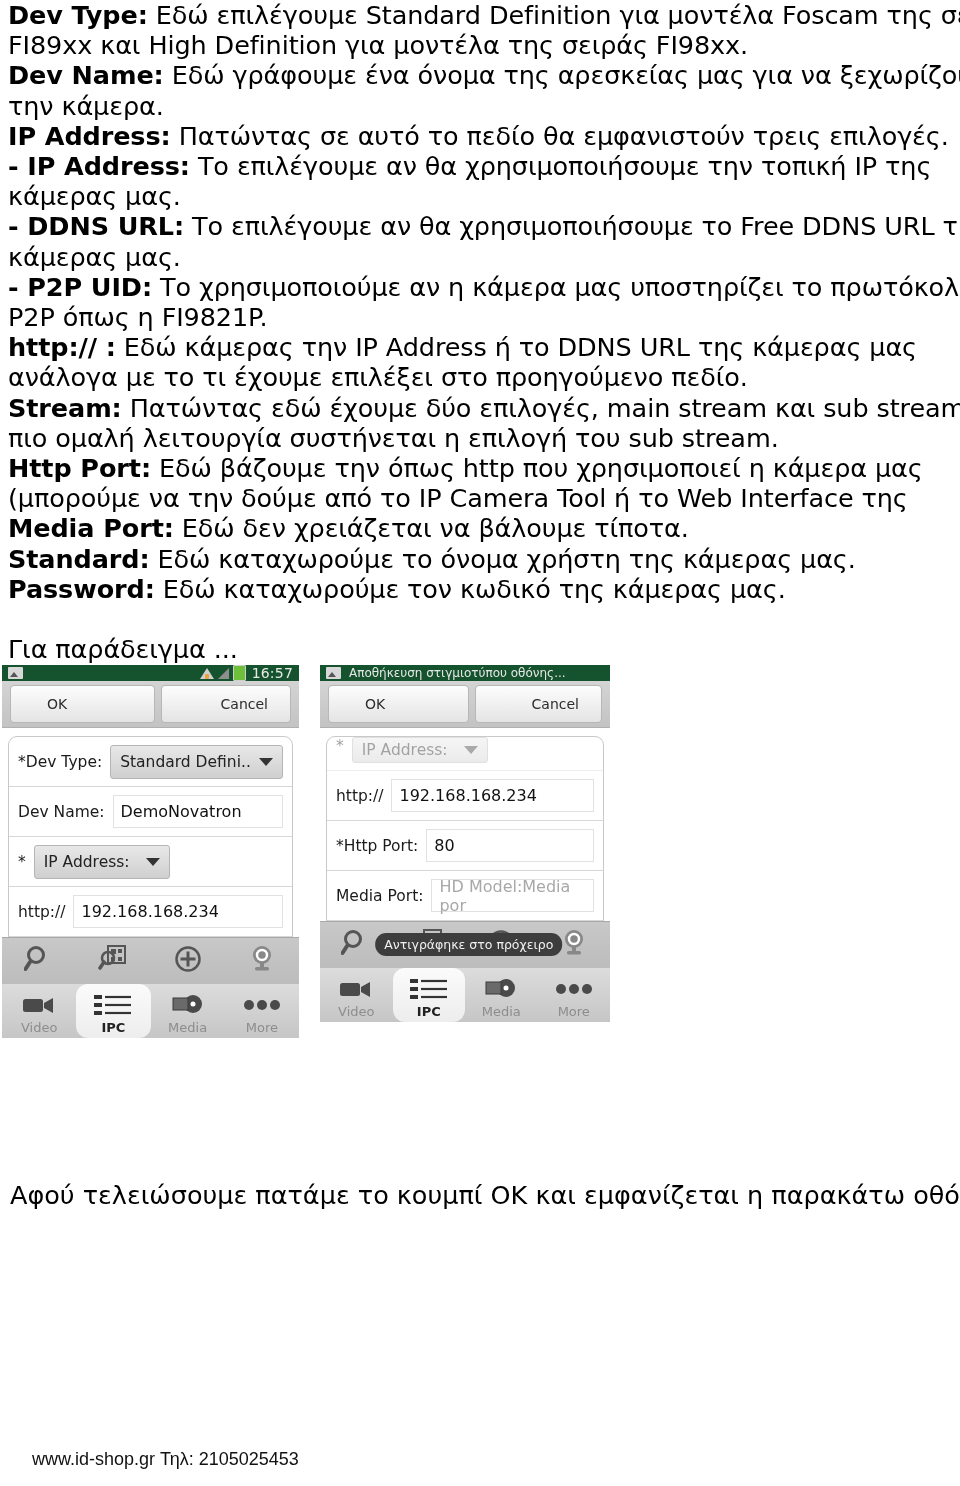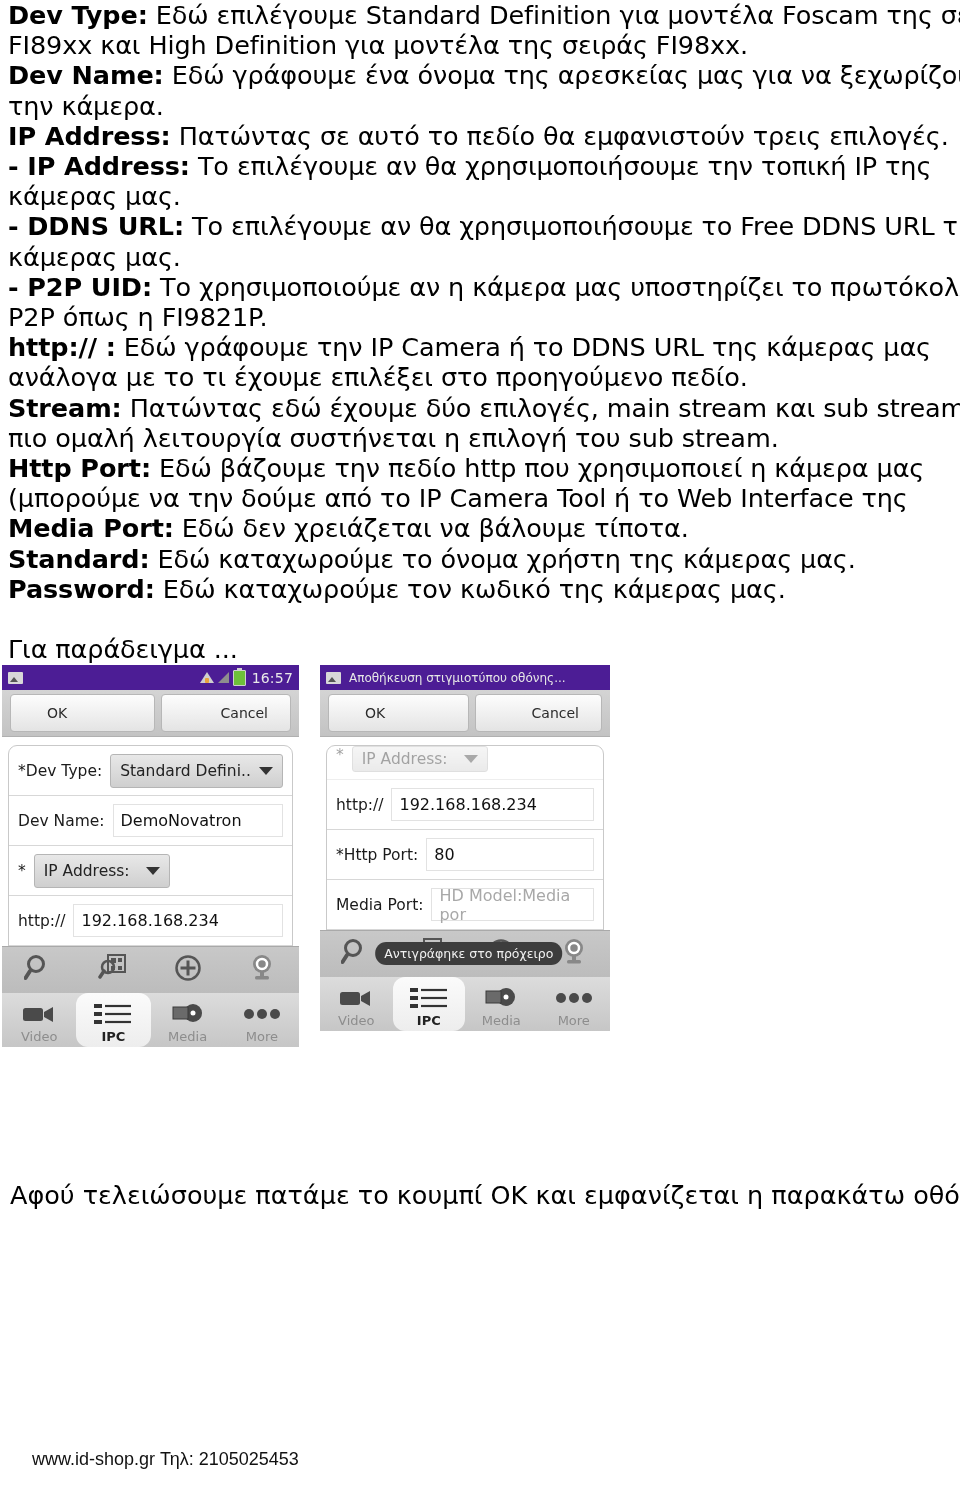--- a/index.html
+++ b/index.html
@@ -49,22 +49,22 @@
     top: 0;
     background: #ffffff;
     font-family: "DejaVu Sans", "Liberation Sans", sans-serif;
     overflow: hidden;
   }
   .phone.left  { left: 2px;   width: 297px; }
   .phone.right { left: 320px; width: 290px; }
 
   
   .statusbar {
-    height: 25px;
-    background: #4c1d95;
+    height: 16px;
+    background: #14532d;
     color: #c9c9c9;
     display: flex;
     align-items: center;
     padding: 6px 6px;
     box-sizing: border-box;
     font-size: 11px;
     position: relative;
   }
   .sb-img-icon {
     width: 15px; height: 12px;
@@ -297,25 +297,25 @@
   <div class="line"><b></b><span>FI89xx και High Definition για μοντέλα της σειράς FI98xx.</span></div>
   <div class="line"><b>Dev Name:</b><span> Εδώ γράφουμε ένα όνομα της αρεσκείας μας για να ξεχωρίζουμε</span></div>
   <div class="line"><b></b><span>την κάμερα.</span></div>
   <div class="line"><b>IP Address:</b><span> Πατώντας σε αυτό το πεδίο θα εμφανιστούν τρεις επιλογές.</span></div>
   <div class="line"><b>- IP Address:</b><span> Το επιλέγουμε αν θα χρησιμοποιήσουμε την τοπική IP της</span></div>
   <div class="line"><b></b><span>κάμερας μας.</span></div>
   <div class="line"><b>- DDNS URL:</b><span> Το επιλέγουμε αν θα χρησιμοποιήσουμε το Free DDNS URL της</span></div>
   <div class="line"><b></b><span>κάμερας μας.</span></div>
   <div class="line"><b>- P2P UID:</b><span> Το χρησιμοποιούμε αν η κάμερα μας υποστηρίζει το πρωτόκολλο</span></div>
   <div class="line"><b></b><span>P2P όπως η FI9821P.</span></div>
-  <div class="line"><b>http:// :</b><span> Εδώ γράφουμε την IP Camera ή το DDNS URL της κάμερας μας</span></div>
+  <div class="line"><b>http:// :</b><span> Εδώ κάμερας την IP Address ή το DDNS URL της κάμερας μας</span></div>
   <div class="line"><b></b><span>ανάλογα με το τι έχουμε επιλέξει στο προηγούμενο πεδίο.</span></div>
   <div class="line"><b>Stream:</b><span> Πατώντας εδώ έχουμε δύο επιλογές, main stream και sub stream. Για</span></div>
   <div class="line"><b></b><span>πιο ομαλή λειτουργία συστήνεται η επιλογή του sub stream.</span></div>
-  <div class="line"><b>Http Port:</b><span> Εδώ βάζουμε την πεδίο http που χρησιμοποιεί η κάμερα μας</span></div>
+  <div class="line"><b>Http Port:</b><span> Εδώ βάζουμε την όπως http που χρησιμοποιεί η κάμερα μας</span></div>
   <div class="line"><b></b><span>(μπορούμε να την δούμε από το IP Camera Tool ή το Web Interface της</span></div>
   <div class="line"><b>Media Port:</b><span> Εδώ δεν χρειάζεται να βάλουμε τίποτα.</span></div>
   <div class="line"><b>Standard:</b><span> Εδώ καταχωρούμε το όνομα χρήστη της κάμερας μας.</span></div>
   <div class="line"><b>Password:</b><span> Εδώ καταχωρούμε τον κωδικό της κάμερας μας.</span></div>
   <div class="spacer-line"></div>
   <div class="line">Για παράδειγμα ...</div>
 </div>
 
 <div class="shots">
 

